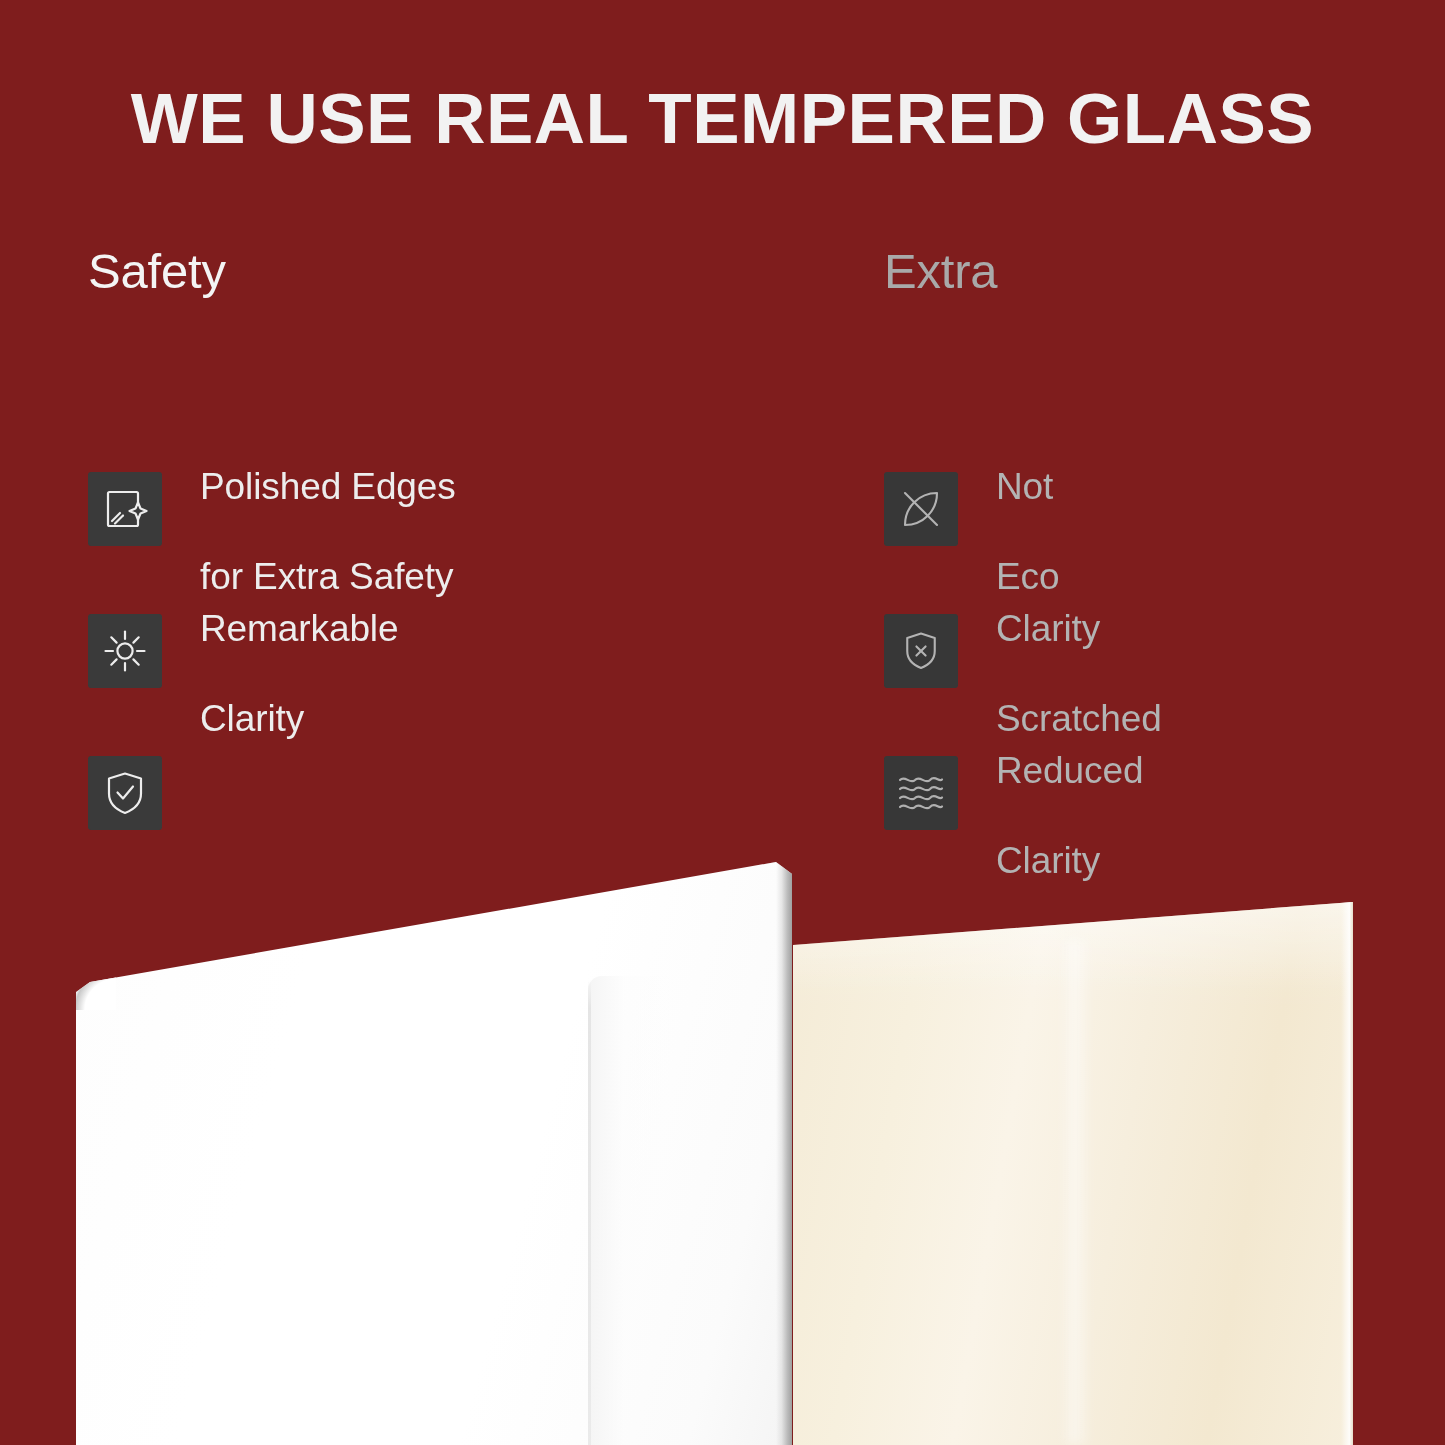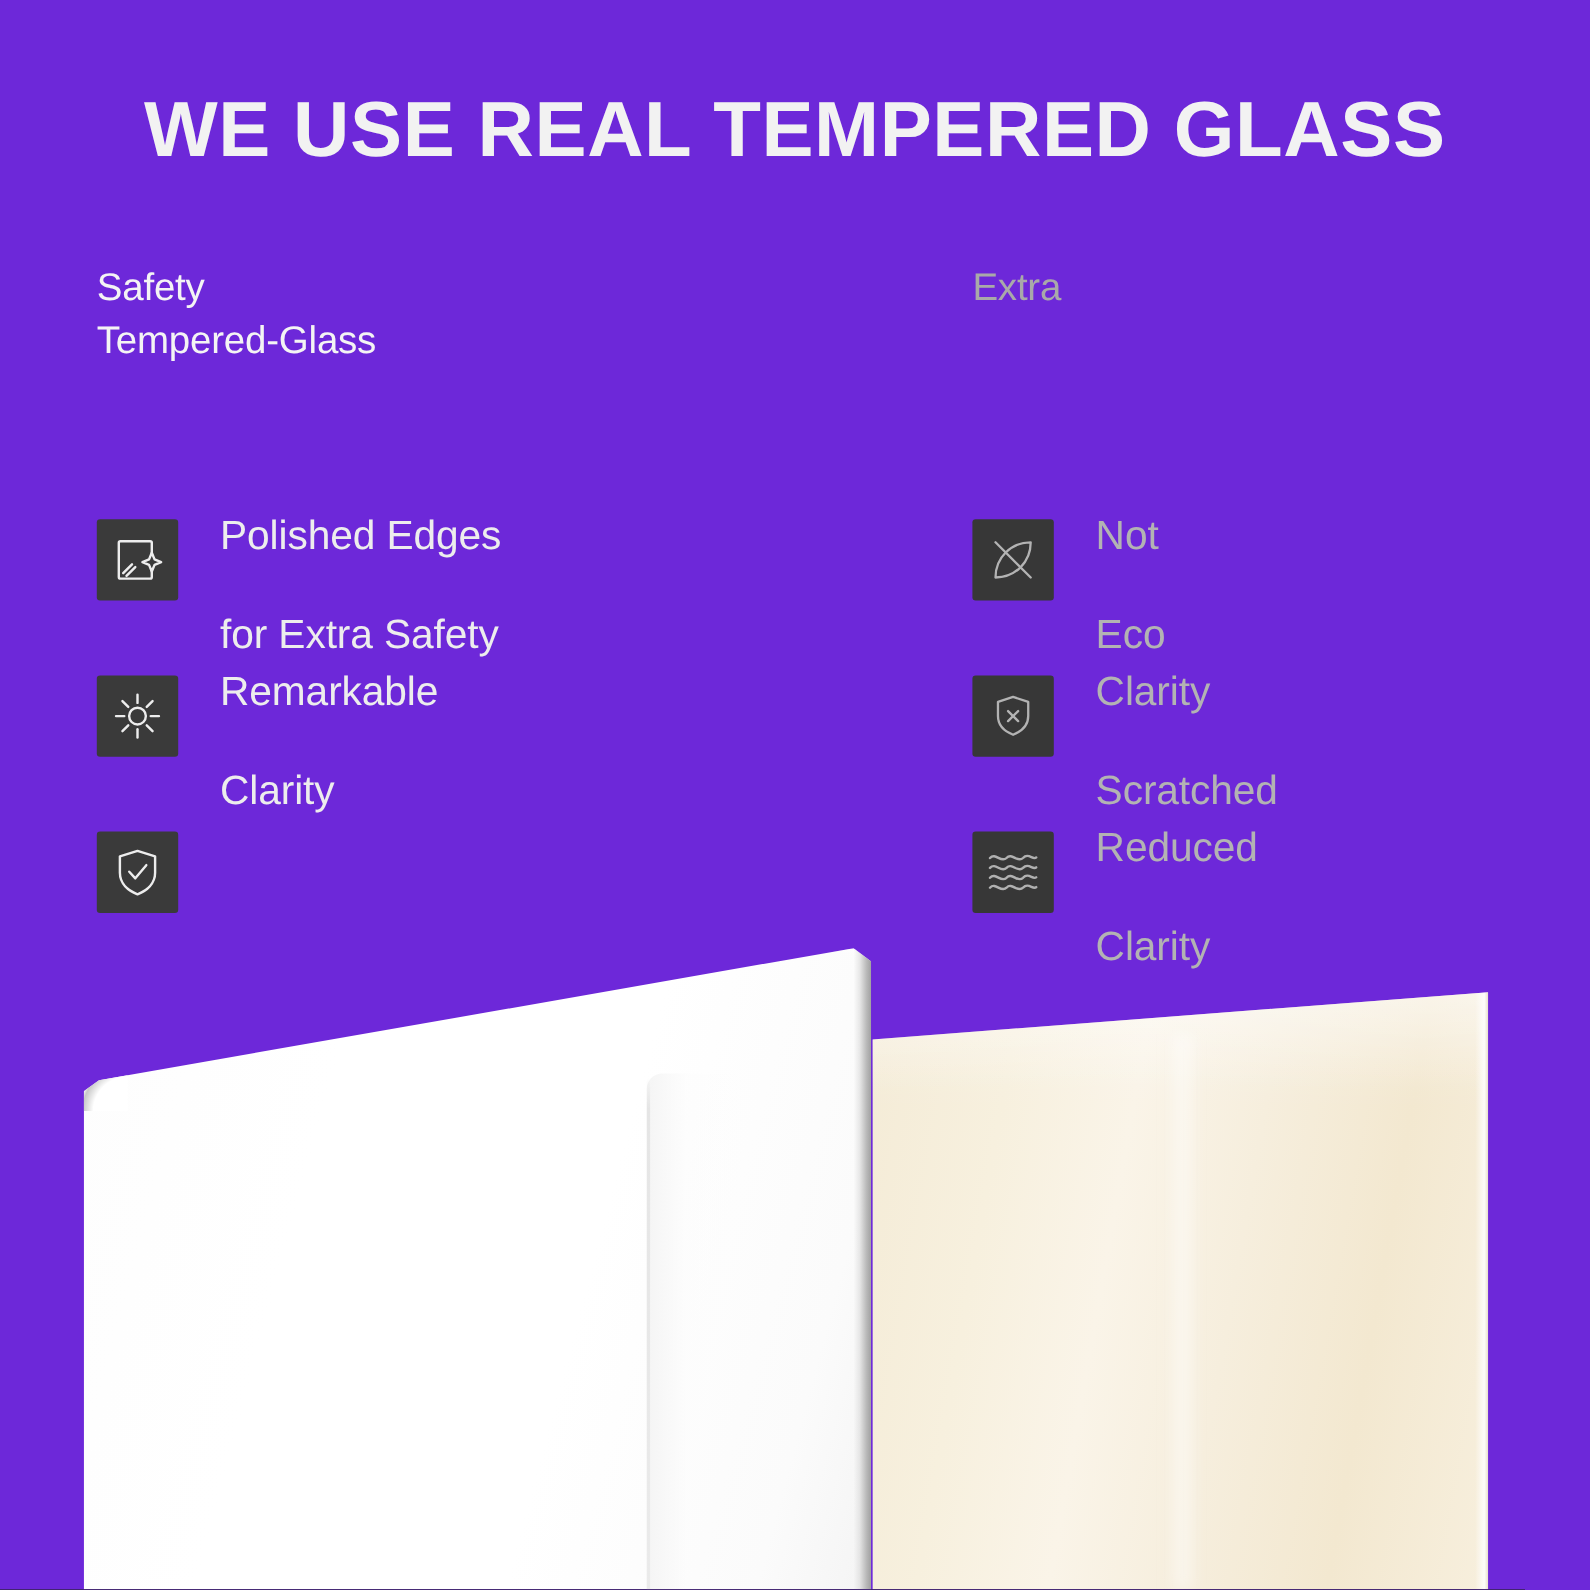--- a/index.html
+++ b/index.html
@@ -4,21 +4,21 @@
 <style>
   html, body {
     margin: 0;
     padding: 0;
     background: #232323;
   }
   #page {
     position: relative;
     width: 1445px;
     height: 1445px;
-    background: #6d28d9;
+    background: #7f1d1d;
     overflow: hidden;
     font-family: "Liberation Sans", sans-serif;
     -webkit-font-smoothing: antialiased;
   }
 
   
   #headline {
     position: absolute;
     left: 0;
     top: 34px;
@@ -34,21 +34,21 @@
 
   
   .column {
     position: absolute;
     top: 238px;
   }
   #col-left  { left: 88px;  width: 700px; }
   #col-right { left: 884px; width: 520px; }
 
   .col-heading {
-    font-size: 35px;
+    font-size: 49px;
     font-weight: 400;
     line-height: 1.36;
     letter-spacing: -0.2px;
     margin: 0;
   }
   #col-left  .col-heading { color: #f4f4f4; }
   #col-right .col-heading { color: #a9a9a9; }
 
   .feature-list {
     margin: 0;
@@ -237,21 +237,20 @@
 </head>
 <body>
 
 <div id="page">
 
   <h1 id="headline">WE USE REAL TEMPERED GLASS</h1>
 
   <div id="col-left" class="column">
     <div class="col-heading">
       <div>Safety</div>
-      <div>Tempered-Glass</div>
     </div>
 
     <ul class="feature-list">
 
       <li class="feature-row">
         <span class="icon-tile">
           <svg width="48" height="48" viewBox="0 0 48 48" fill="none" stroke="#ededed" stroke-width="2.2" stroke-linecap="round" stroke-linejoin="round">
             <rect x="7" y="7" width="30" height="34" rx="1.5"></rect>
             <path d="M11 36 L19 28"></path>
             <path d="M14 38.5 L22 30.5"></path>

